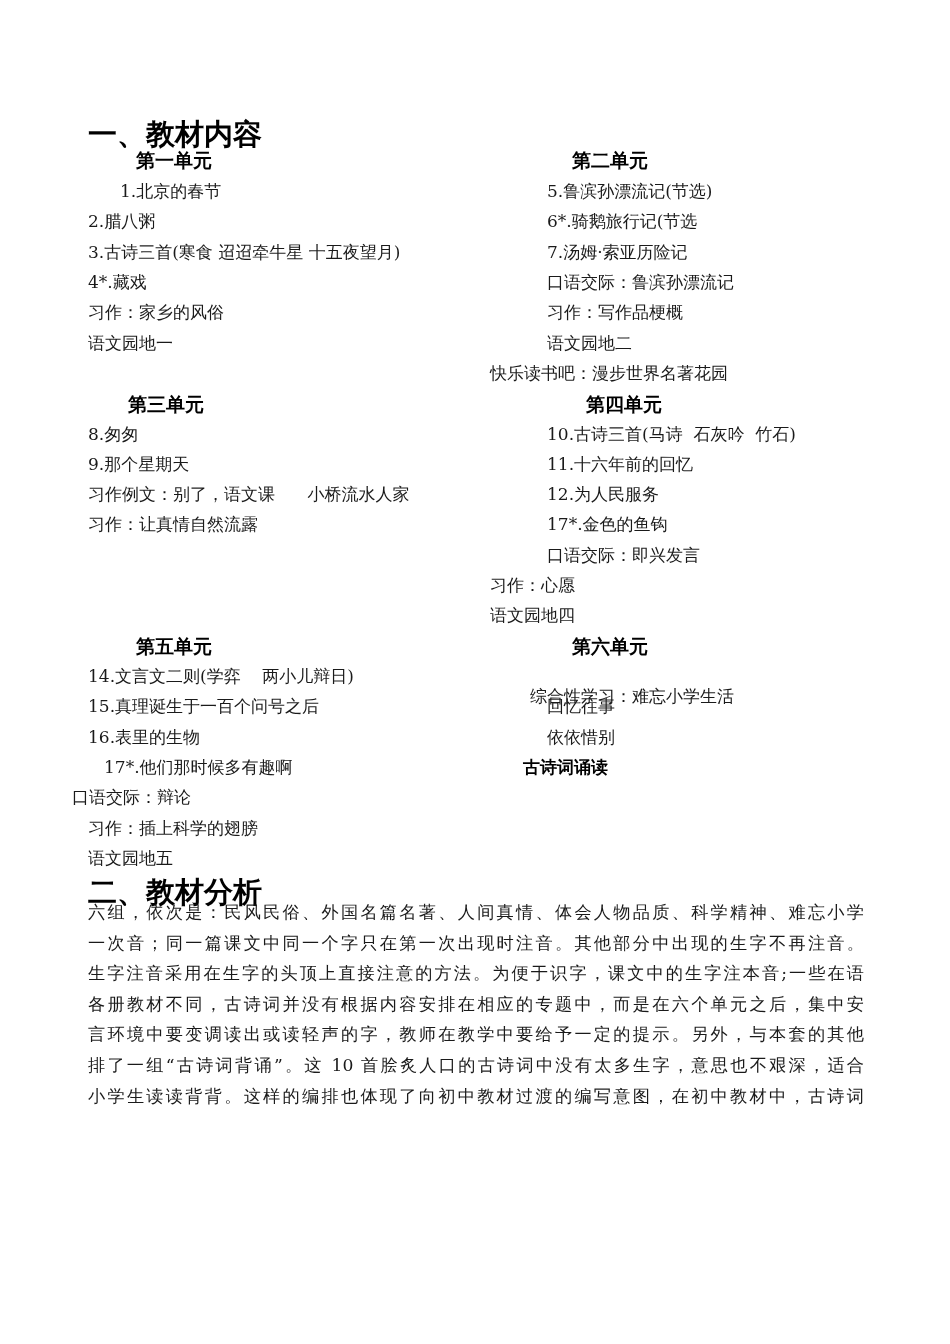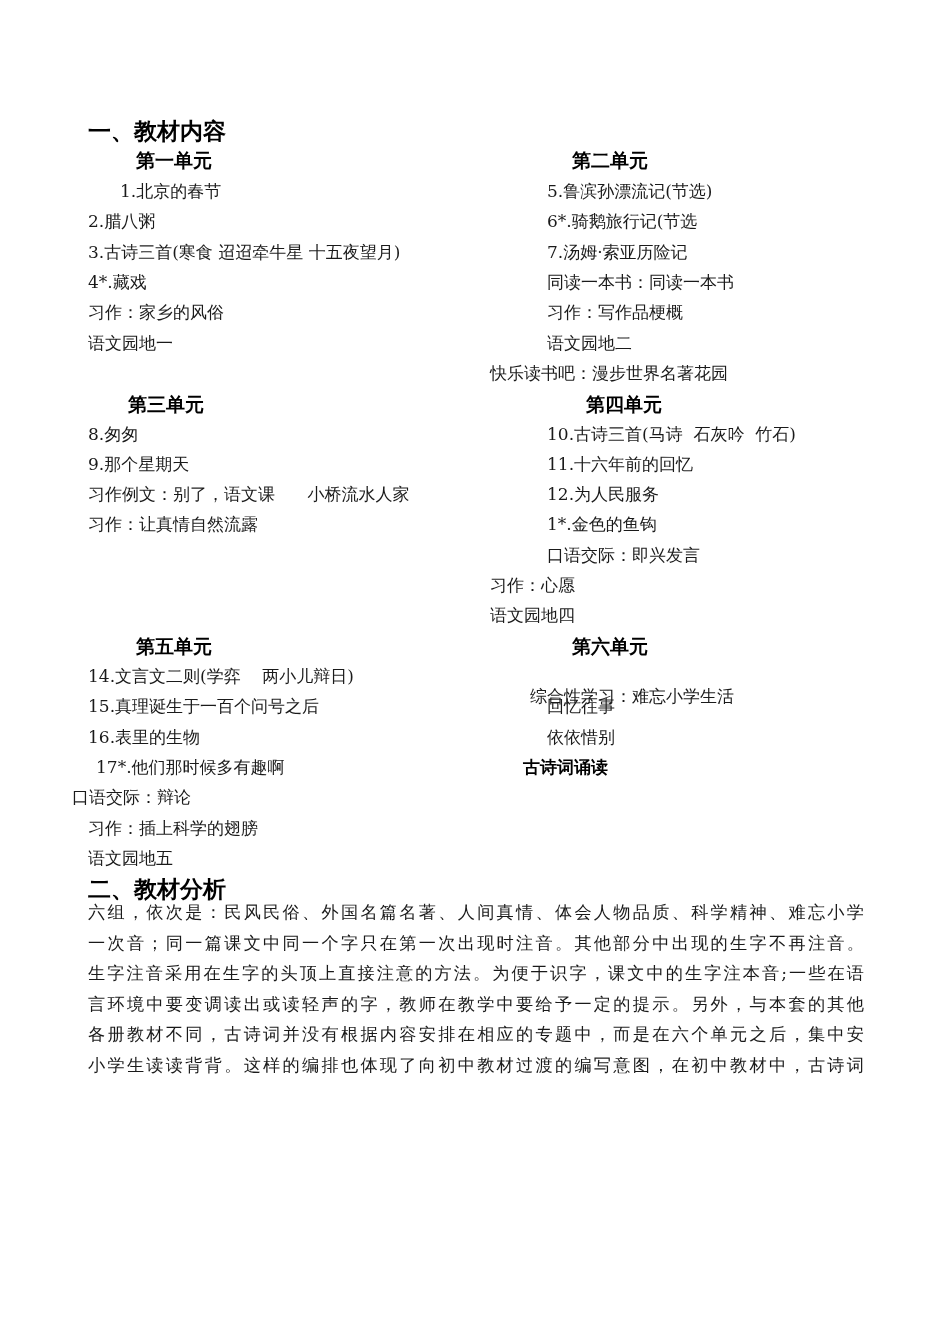--- a/index.html
+++ b/index.html
@@ -1,19 +1,19 @@
 <!DOCTYPE html>
 <html><head>
 <meta charset="utf-8">
 <style>
   html, body { margin: 0; padding: 0; background: #ffffff; }
   body { width: 950px; height: 1344px; position: relative; overflow: hidden;
          font-family: "DejaVu Serif", "Liberation Serif", serif; color: #111111; }
   .abs { position: absolute; white-space: nowrap; line-height: 1; }
-  .h1 { font-family: "DejaVu Sans", "Liberation Sans", sans-serif; font-weight: bold; font-size: 23px; color: #000; }
+  .h1 { font-family: "DejaVu Sans", "Liberation Sans", sans-serif; font-weight: bold; font-size: 29px; color: #000; }
   .h2 { font-family: "DejaVu Sans", "Liberation Sans", sans-serif; font-weight: bold; font-size: 19px; color: #000; }
   .li { font-size: 17px; color: #1a1a1a; }
   .bold { font-family: "DejaVu Sans", "Liberation Sans", sans-serif; font-weight: bold; color: #000; }
   .para { position: absolute; left: 88px; top: 897px; width: 776px; font-size: 17.2px;
           line-height: 30.6px; color: #1a1a1a; text-align: justify; }
   .para span { display: block; white-space: nowrap; text-align-last: justify; }
 </style>
 </head>
 <body>
 
@@ -26,59 +26,60 @@
   <div class="abs li" style="left:88px; top:213px;">2.腊八粥</div>
   <div class="abs li" style="left:88px; top:244px;">3.古诗三首(寒食  迢迢牵牛星  十五夜望月)</div>
   <div class="abs li" style="left:88px; top:274px;">4*.藏戏</div>
   <div class="abs li" style="left:88px; top:304px;">习作：家乡的风俗</div>
   <div class="abs li" style="left:88px; top:335px;">语文园地一</div>
 
   <div class="abs h2" style="left:572px; top:151px;">第二单元</div>
   <div class="abs li" style="left:547px; top:183px;">5.鲁滨孙漂流记(节选)</div>
   <div class="abs li" style="left:547px; top:213px;">6*.骑鹅旅行记(节选</div>
   <div class="abs li" style="left:547px; top:244px;">7.汤姆·索亚历险记</div>
-  <div class="abs li" style="left:547px; top:274px;">同读一本书：同读一本书</div>
+  <div class="abs li" style="left:547px; top:274px;">口语交际：鲁滨孙漂流记</div>
   <div class="abs li" style="left:547px; top:304px;">习作：写作品梗概</div>
   <div class="abs li" style="left:547px; top:335px;">语文园地二</div>
   <div class="abs li" style="left:490px; top:365px;">快乐读书吧：漫步世界名著花园</div>
 
   <div class="abs h2" style="left:128px; top:395px;">第三单元</div>
   <div class="abs li" style="left:88px; top:426px;">8.匆匆</div>
   <div class="abs li" style="left:88px; top:456px;">9.那个星期天</div>
   <div class="abs li" style="left:88px; top:486px; white-space:pre;">习作例文：别了，语文课      小桥流水人家</div>
   <div class="abs li" style="left:88px; top:516px;">习作：让真情自然流露</div>
 
   <div class="abs h2" style="left:586px; top:395px;">第四单元</div>
   <div class="abs li" style="left:547px; top:426px; white-space:pre;">10.古诗三首(马诗  石灰吟  竹石)</div>
   <div class="abs li" style="left:547px; top:456px;">11.十六年前的回忆</div>
   <div class="abs li" style="left:547px; top:486px;">12.为人民服务</div>
-  <div class="abs li" style="left:547px; top:516px;">1*.金色的鱼钩</div>
+  <div class="abs li" style="left:547px; top:516px;">17*.金色的鱼钩</div>
   <div class="abs li" style="left:547px; top:547px;">口语交际：即兴发言</div>
   <div class="abs li" style="left:490px; top:577px;">习作：心愿</div>
   <div class="abs li" style="left:490px; top:607px;">语文园地四</div>
 
   <div class="abs h2" style="left:136px; top:637px;">第五单元</div>
   <div class="abs li" style="left:88px; top:668px; white-space:pre;">14.文言文二则(学弈    两小儿辩日)</div>
   <div class="abs li" style="left:88px; top:698px;">15.真理诞生于一百个问号之后</div>
   <div class="abs li" style="left:88px; top:729px;">16.表里的生物</div>
-  <div class="abs li" style="left:96px; top:759px;">17*.他们那时候多有趣啊</div>
+  <div class="abs li" style="left:104px; top:759px;">17*.他们那时候多有趣啊</div>
   <div class="abs li" style="left:72px; top:789px;">口语交际：辩论</div>
   <div class="abs li" style="left:88px; top:820px;">习作：插上科学的翅膀</div>
   <div class="abs li" style="left:88px; top:850px;">语文园地五</div>
 
   <div class="abs h2" style="left:572px; top:637px;">第六单元</div>
   <div class="abs li" style="left:530px; top:668px;margin-top:20px;">综合性学习：难忘小学生活</div>
   <div class="abs li" style="left:547px; top:698px;">回忆往事</div>
   <div class="abs li" style="left:547px; top:729px;">依依惜别</div>
   <div class="abs li bold" style="left:523px; top:759px;">古诗词诵读</div>
 
   <div class="abs h1" style="left:88px; top:878px;">二、教材分析</div>
 
   <div class="para">
     <span>六组，依次是：民风民俗、外国名篇名著、人间真情、体会人物品质、科学精神、难忘小学</span>
     <span>一次音；同一篇课文中同一个字只在第一次出现时注音。其他部分中出现的生字不再注音。</span>
     <span>生字注音采用在生字的头顶上直接注意的方法。为便于识字，课文中的生字注本音;一些在语</span>
+    <span>各册教材不同，古诗词并没有根据内容安排在相应的专题中，而是在六个单元之后，集中安</span>
     <span>言环境中要变调读出或读轻声的字，教师在教学中要给予一定的提示。另外，与本套的其他</span>
-    <span>各册教材不同，古诗词并没有根据内容安排在相应的专题中，而是在六个单元之后，集中安</span>
+    <span>排了一组“古诗词背诵”。这 10 首脍炙人口的古诗词中没有太多生字，意思也不艰深，适合</span>
     <span>小学生读读背背。这样的编排也体现了向初中教材过渡的编写意图，在初中教材中，古诗词</span>
   </div>
 
 </div>
 
 </body></html>

